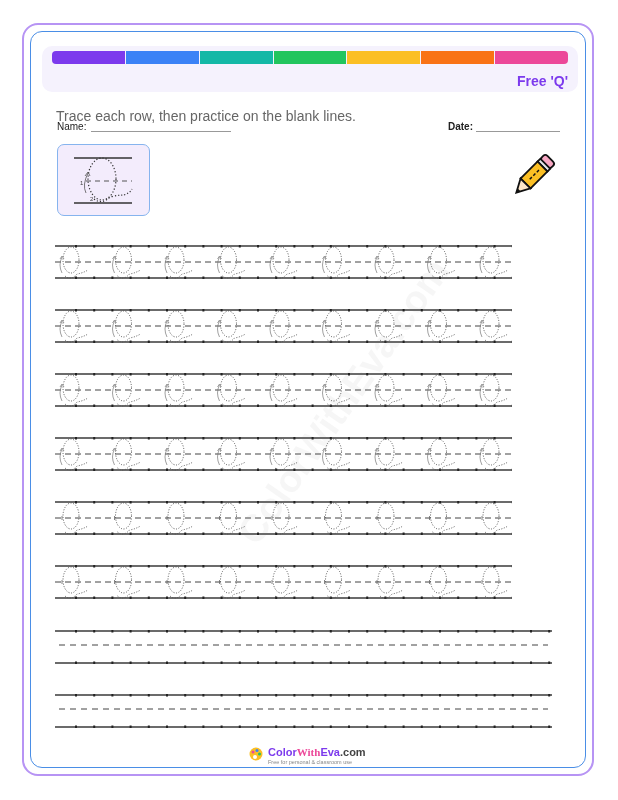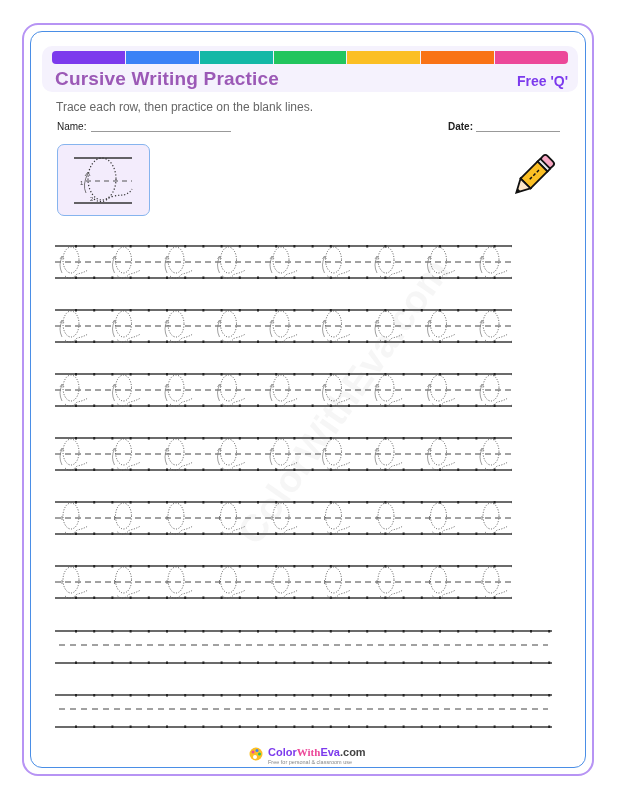--- a/index.html
+++ b/index.html
@@ -6,21 +6,21 @@
   body { width:618px; height:800px; position:relative; overflow:hidden; font-family:"Liberation Sans", sans-serif; }
   .outer { position:absolute; left:22px; top:23px; width:572px; height:753px; border:2px solid #b794f4; border-radius:16px; box-sizing:border-box; }
   .inner { position:absolute; left:30px; top:31px; width:556px; height:737px; border:1.5px solid #4a8ee6; border-radius:12px; box-sizing:border-box; }
   .header { position:absolute; left:42px; top:46px; width:536px; height:46px; background:#f5f2fd; border-radius:10px; }
   .stripes { position:absolute; left:10px; top:5px; right:10px; height:13px; display:flex; gap:1px; }
   .stripe { flex:1; height:13px; }
   .stripe:first-child { border-radius:4px 0 0 4px; }
   .stripe:last-child { border-radius:0 4px 4px 0; }
   .title { position:absolute; left:13px; top:22px; font-size:19px; font-weight:bold; color:#9b59b6; letter-spacing:0.2px; }
   .letter-tag { position:absolute; right:10px; top:27px; font-size:14px; font-weight:bold; color:#7c3aed; }
-  .instructions { position:absolute; left:56px; top:100px; font-size:12px; color:#666;text-align:right; }
+  .instructions { position:absolute; left:56px; top:108px; font-size:14px; color:#666;text-align:right; }
   .field-label { position:absolute; font-size:10px; color:#222; }
   .field-line { position:absolute; height:1px; background:#999; }
   .demo { position:absolute; left:57px; top:144px; width:93px; height:72px; background:#f3ecfc; border:1.5px solid #86b4ee; border-radius:7px; box-sizing:border-box; }
   .pencil { position:absolute; left:507px; top:148px; width:54px; height:54px; }
   .row { position:absolute; left:55px; width:457px; height:34px; }
   .row svg { position:absolute; left:0; top:0; }
   .practice { position:absolute; left:55px; width:497px; height:34px; }
   .watermark { position:absolute; left:175px; top:380px; font-size:38px; font-weight:bold; color:rgba(180,180,180,0.12); transform:rotate(-55deg); transform-origin:center; white-space:nowrap; pointer-events:none; }
   .footer { position:absolute; left:248px; top:746px; }
   .brand { font-size:11px; font-weight:bold; position:absolute; left:20px; top:0; white-space:nowrap; }
@@ -36,21 +36,20 @@
 <div class="header">
   <div class="stripes">
     <div class="stripe" style="background: rgb(124, 58, 237);"></div>
     <div class="stripe" style="background: rgb(59, 130, 246);"></div>
     <div class="stripe" style="background: rgb(20, 184, 166);"></div>
     <div class="stripe" style="background: rgb(34, 197, 94);"></div>
     <div class="stripe" style="background: rgb(251, 191, 36);"></div>
     <div class="stripe" style="background: rgb(249, 115, 22);"></div>
     <div class="stripe" style="background: rgb(236, 72, 153);"></div>
   </div>
-  <div class="title">Cursive Writing Practice</div>
   <div class="letter-tag">Free 'Q'</div>
 </div>
 
 <div class="instructions">Trace each row, then practice on the blank lines.</div>
 
 <div class="field-label" style="left:57px; top:121px;">Name:</div>
 <div class="field-line" style="left:91px; top:131px; width:140px;"></div>
 <div class="field-label" style="left:448px; top:121px;font-weight:bold;">Date:</div>
 <div class="field-line" style="left:476px; top:131px; width:84px;"></div>
 

